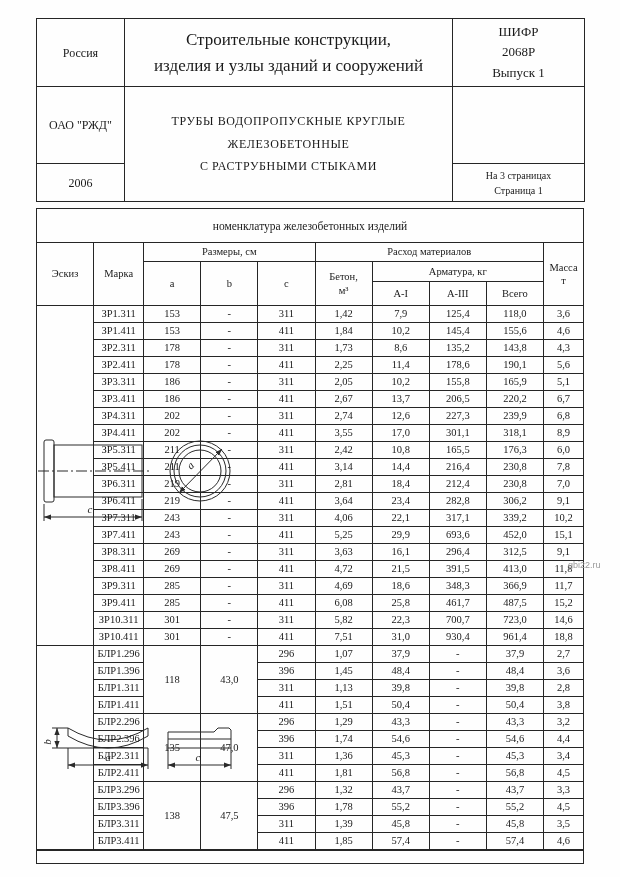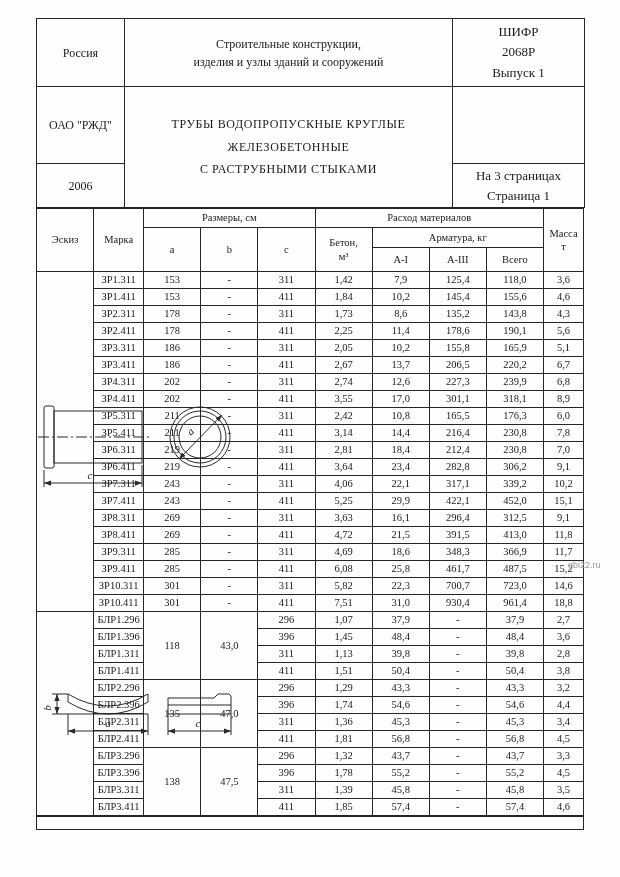--- a/index.html
+++ b/index.html
@@ -12,24 +12,24 @@
   table.title-block { border-collapse:collapse; width:548px; table-layout:fixed; }
   table.title-block td { border:1.5px solid #262626; text-align:center; vertical-align:middle; padding:2px 4px; }
   .col-narrow { width:88px; }
   .col-wide  { width:328px; }
   .col-right { width:132px; }
   .tb-r1 { height:68px; }
   .tb-r2 { height:77px; }
   .tb-r3 { height:38px; }
   .pre { white-space:pre-line; }
   .country,.org,.year { font-size:12px;margin-top:38px; }
-  .series-title { font-size:12px; line-height:1.5; }
+  .series-title { font-size:17px; line-height:1.5; }
   .code-block { font-size:13px; line-height:1.55; }
   .subject { font-size:12px; letter-spacing:.6px; line-height:1.9; }
-  .pagination { font-size:13px; line-height:1.5; }
+  .pagination { font-size:10px; line-height:1.5; }
 
   
   .caption-band { margin-top:6px; height:34px; border:1.5px solid #262626; border-bottom:none;
     display:flex; align-items:center; justify-content:center; font-size:11.5px; }
 
   
   table.main-table { border-collapse:collapse; width:548px; table-layout:fixed; }
   table.main-table th, table.main-table td {
     border:1px solid #262626; text-align:center; vertical-align:middle;
     font-weight:normal; font-size:10.5px; padding:0 1px; }
@@ -83,20 +83,21 @@
         <td></td>
       </tr>
       <tr class="tb-r3">
         <td class="year">2006</td>
         <td class="pagination pre">На 3 страницах
 Страница 1</td>
       </tr>
     </tbody>
       </table>
 
+    <div class="caption-band">номенклатура железобетонных изделий</div>
 
     <table class="main-table">
       <thead>
         <tr class="h1">
           <th rowspan="3" class="sketch-cell">Эскиз</th>
           <th rowspan="3" class="w-mark">Марка</th>
           <th colspan="3">Размеры, см</th>
           <th colspan="4">Расход материалов</th>
           <th rowspan="3" class="w-mass pre">Масса
 т</th>
@@ -280,21 +281,21 @@
             <td>339,2</td>
             <td>10,2</td>
           </tr>
           <tr>
             <td>ЗР7.411</td>
             <td>243</td>
             <td>-</td>
             <td>411</td>
             <td>5,25</td>
             <td>29,9</td>
-            <td>422,1</td>
+            <td>693,6</td>
             <td>452,0</td>
             <td>15,1</td>
           </tr>
           <tr>
             <td>ЗР8.311</td>
             <td>269</td>
             <td>-</td>
             <td>311</td>
             <td>3,63</td>
             <td>16,1</td>

